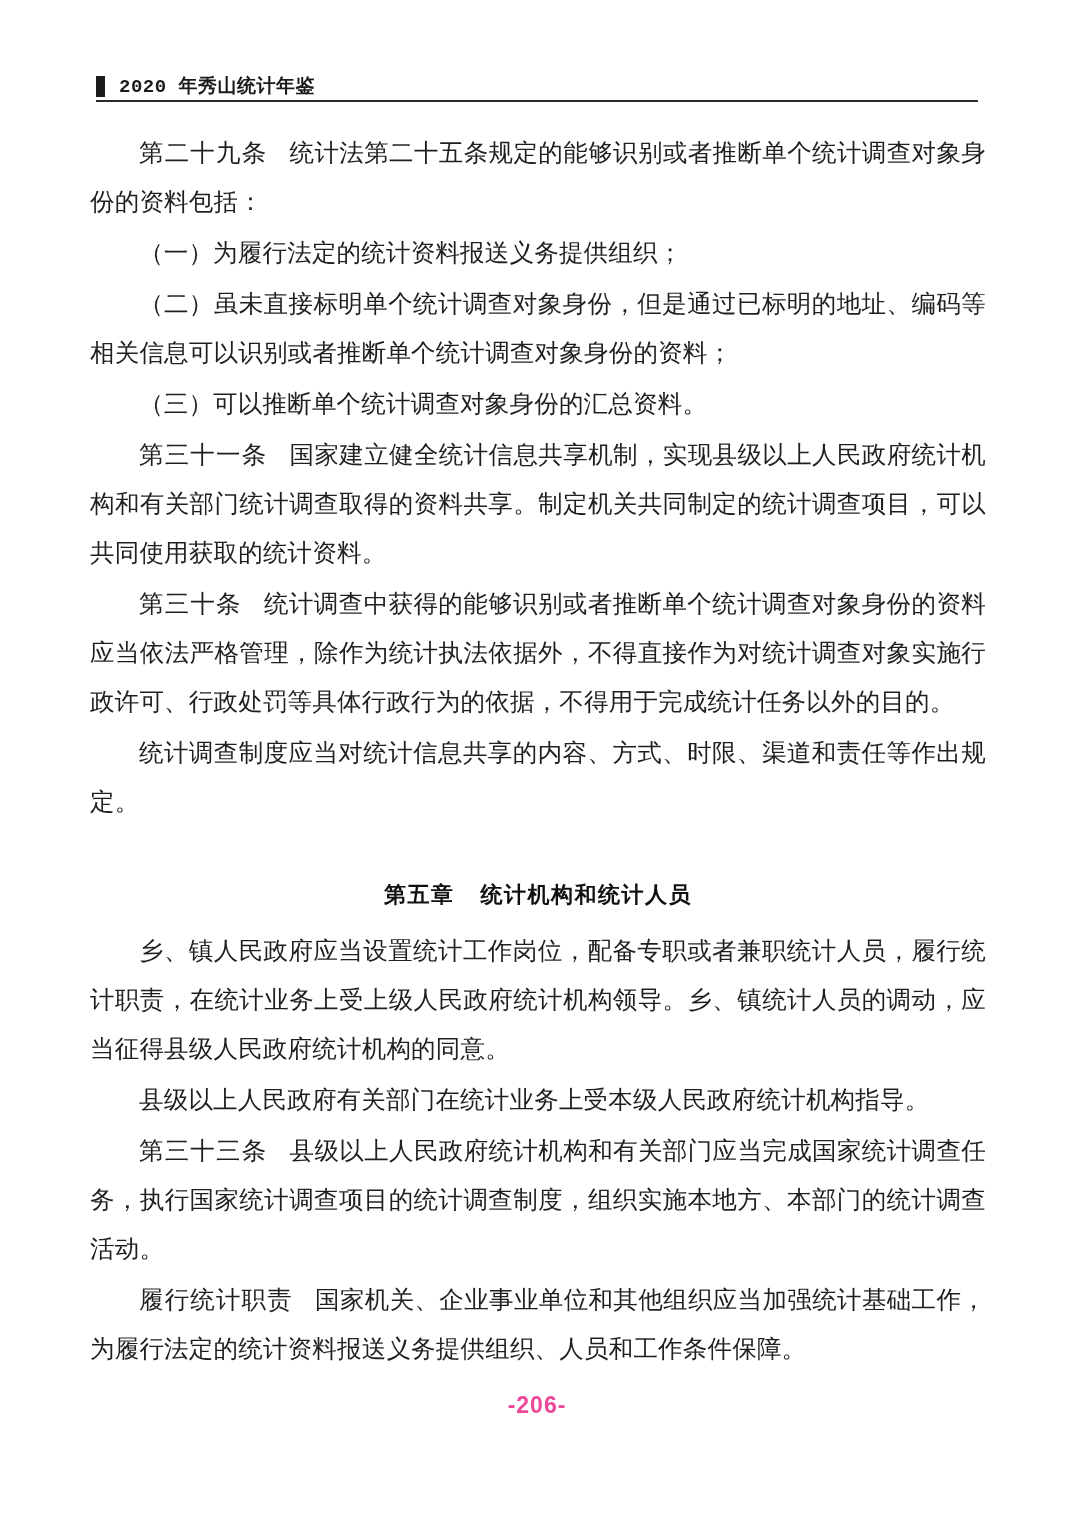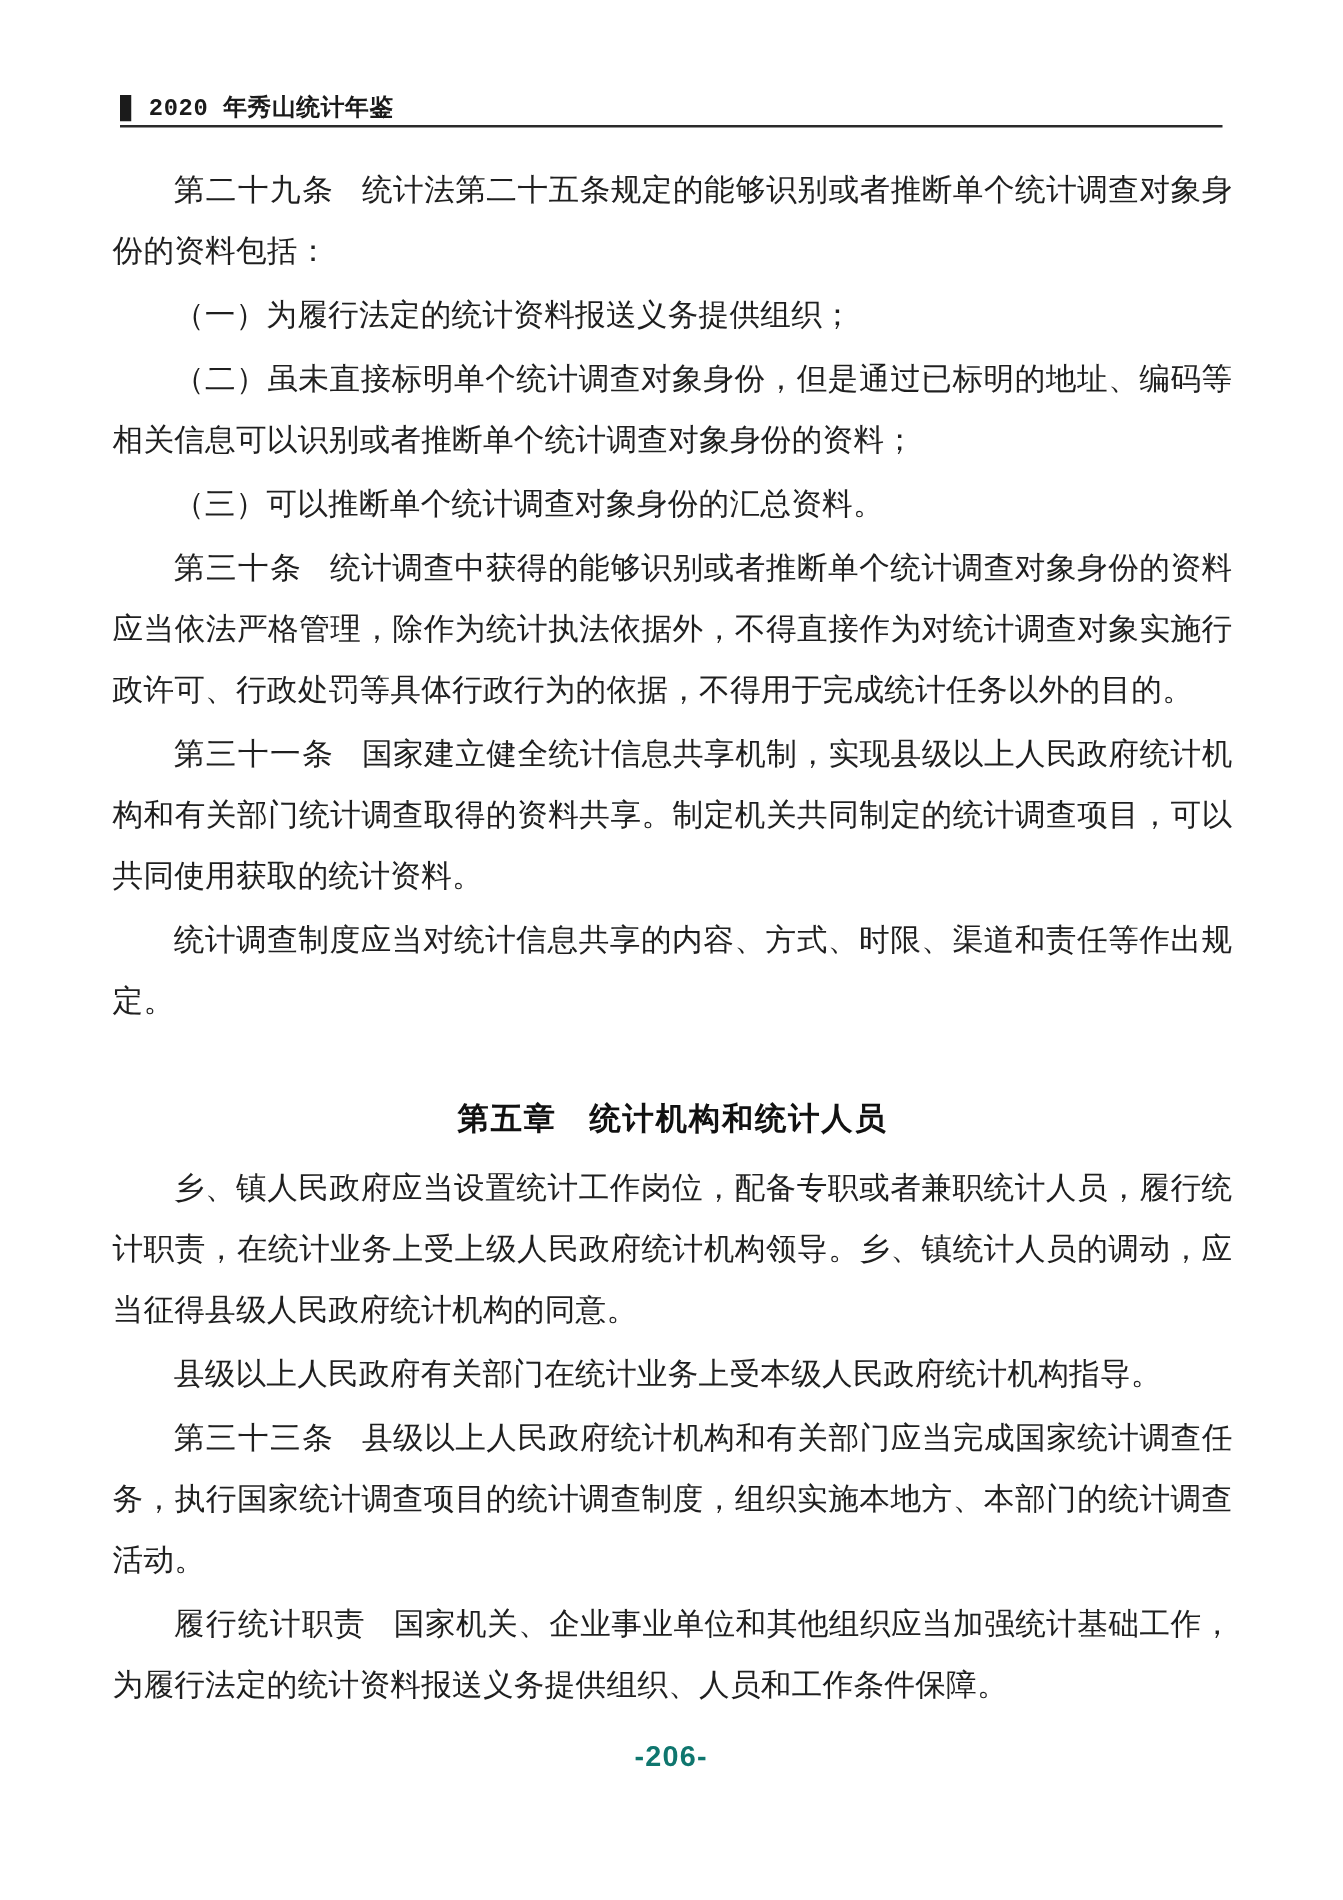--- a/index.html
+++ b/index.html
@@ -80,21 +80,21 @@
     letter-spacing: 1px;
   }
   .gap {
     display: inline-block;
     width: 22px;
   }
 
   
   h2.chapter {
     margin: 46px 0 8px 0;
-    font-size: 25px;
+    font-size: 22px;
     line-height: 46px;
     text-align: center;
     font-weight: bold;
     font-family: "Liberation Sans", "DejaVu Sans", sans-serif;
     letter-spacing: 1.5px;
     color: #111111;
   }
   h2.chapter .chap-sep {
     display: inline-block;
     width: 26px;
@@ -103,21 +103,21 @@
   
   .footer {
     position: absolute;
     left: 0;
     top: 1392px;
     width: 1074px;
     text-align: center;
     font-size: 23px;
     font-family: "Liberation Sans", "DejaVu Sans", sans-serif;
     font-weight: bold;
-    color: #0f766e;
+    color: #ec4899;
     letter-spacing: 1px;
   }
 </style>
 </head>
 <body>
 
 <div class="page">
 
   <div class="header">
     <div class="header-row">
@@ -130,23 +130,23 @@
   <div class="content">
 
     <p class="para indent"><span class="art">第二十九条</span><span class="gap"></span><span>统计法第二十五条规定的能够识别或者推断单个统计调查对象身份的资料包括：</span></p>
 
     <p class="para indent"><span>（一）为履行法定的统计资料报送义务提供组织；</span></p>
 
     <p class="para indent"><span>（二）虽未直接标明单个统计调查对象身份，但是通过已标明的地址、编码等相关信息可以识别或者推断单个统计调查对象身份的资料；</span></p>
 
     <p class="para indent"><span>（三）可以推断单个统计调查对象身份的汇总资料。</span></p>
 
+    <p class="para indent"><span class="art">第三十一条</span><span class="gap"></span><span>国家建立健全统计信息共享机制，实现县级以上人民政府统计机构和有关部门统计调查取得的资料共享。制定机关共同制定的统计调查项目，可以共同使用获取的统计资料。</span></p>
+
     <p class="para indent"><span class="art">第三十条</span><span class="gap"></span><span>统计调查中获得的能够识别或者推断单个统计调查对象身份的资料应当依法严格管理，除作为统计执法依据外，不得直接作为对统计调查对象实施行政许可、行政处罚等具体行政行为的依据，不得用于完成统计任务以外的目的。</span></p>
-
-    <p class="para indent"><span class="art">第三十一条</span><span class="gap"></span><span>国家建立健全统计信息共享机制，实现县级以上人民政府统计机构和有关部门统计调查取得的资料共享。制定机关共同制定的统计调查项目，可以共同使用获取的统计资料。</span></p>
 
     <p class="para indent"><span>统计调查制度应当对统计信息共享的内容、方式、时限、渠道和责任等作出规定。</span></p>
 
     <h2 class="chapter"><span>第五章</span><span class="chap-sep"></span><span>统计机构和统计人员</span></h2>
 
 
     <p class="para indent"><span>乡、镇人民政府应当设置统计工作岗位，配备专职或者兼职统计人员，履行统计职责，在统计业务上受上级人民政府统计机构领导。乡、镇统计人员的调动，应当征得县级人民政府统计机构的同意。</span></p>
 
     <p class="para indent"><span>县级以上人民政府有关部门在统计业务上受本级人民政府统计机构指导。</span></p>
 

